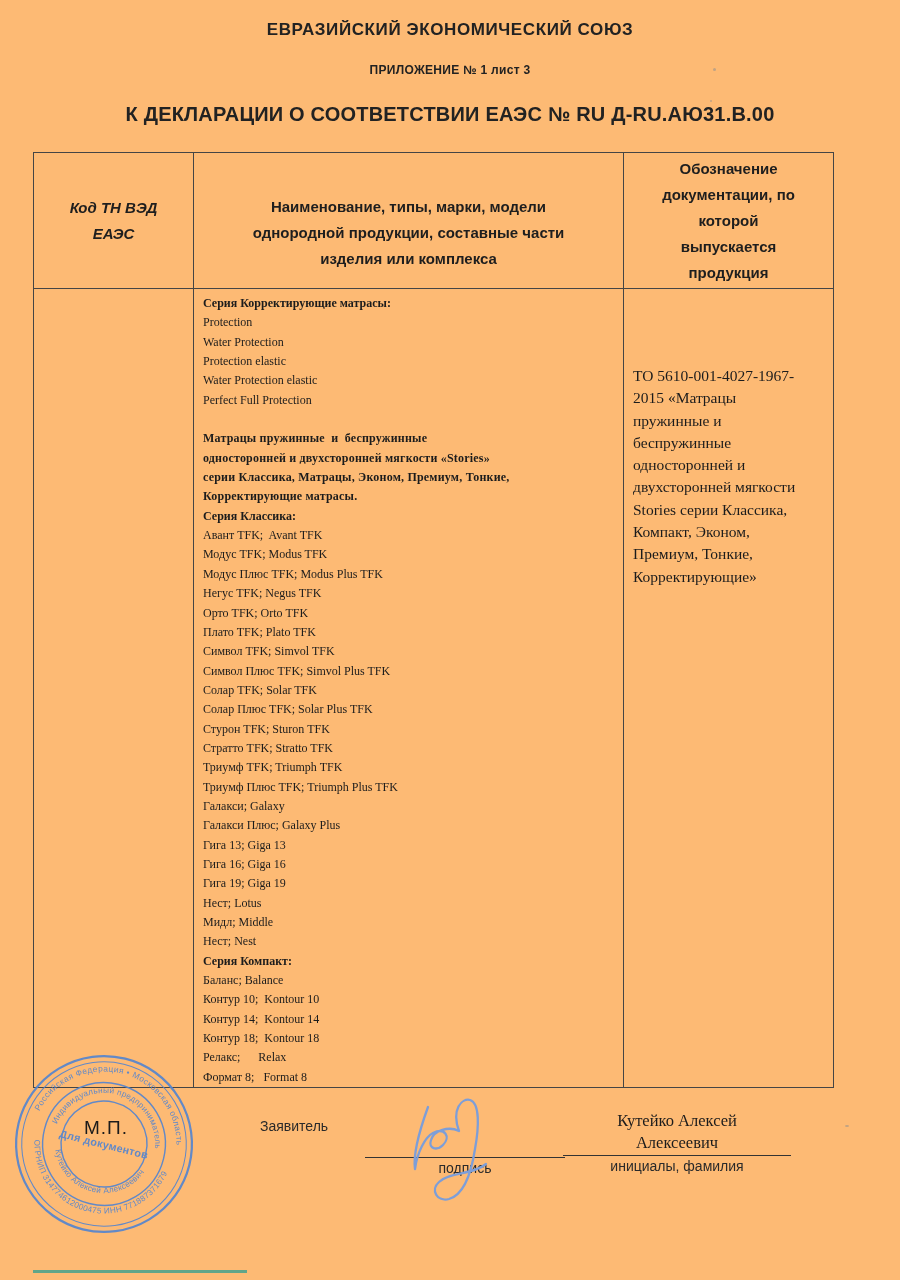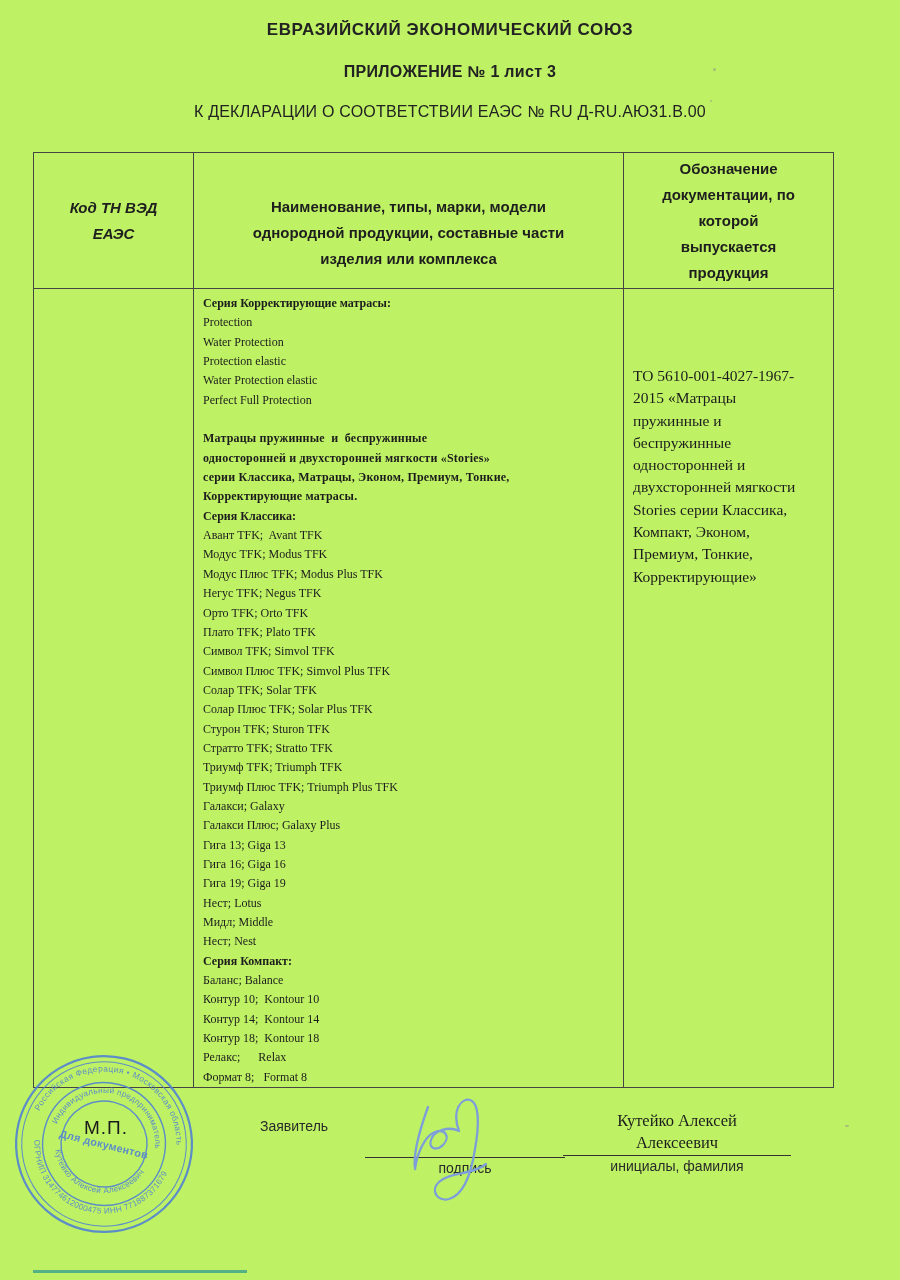--- a/index.html
+++ b/index.html
@@ -1,21 +1,21 @@
 <!DOCTYPE html>
 <html><head>
 <meta charset="utf-8">
 <style>
   html,body{margin:0;padding:0;background:#e8e8e8;}
-  .page{position:relative;width:900px;height:1280px;background:#bef264;overflow:hidden;
+  .page{position:relative;width:900px;height:1280px;background:#fdba74;overflow:hidden;
         font-family:"Liberation Sans","DejaVu Sans",sans-serif;color:#222;}
   .center{position:absolute;left:0;width:900px;text-align:center;}
   .h1{top:20px;font-size:17px;font-weight:bold;letter-spacing:.6px;}
-  .h2{top:63px;font-size:16px;font-weight:bold;letter-spacing:.3px;}
-  .h3{top:103px;font-size:16px;font-weight:normal;letter-spacing:.2px;}
+  .h2{top:63px;font-size:12px;font-weight:bold;letter-spacing:.3px;}
+  .h3{top:103px;font-size:20px;font-weight:bold;letter-spacing:.2px;}
   table.doc-table{position:absolute;left:33px;top:152px;width:800px;border-collapse:collapse;table-layout:fixed;}
   table.doc-table th,table.doc-table td{border:1.6px solid #454545;padding:0;}
   table.doc-table thead tr{height:136px;}
   th{font-size:15px;line-height:26px;font-weight:bold;vertical-align:middle;color:#1e1e1e;}
   .hc{margin:0 auto;}
   .hc1{max-width:112px;font-style:italic;}
   .hc2{max-width:344px;margin-top:24px;}
   .hc3{max-width:152px;}
   td{vertical-align:top;}
   .plist{padding:5px 4px 0 9px;font-family:"Liberation Serif","DejaVu Serif",serif;

